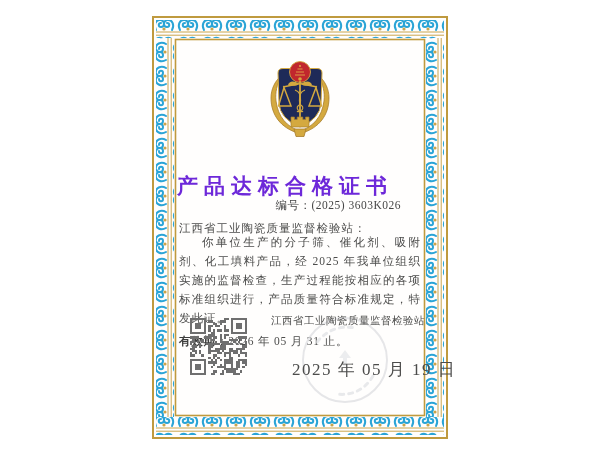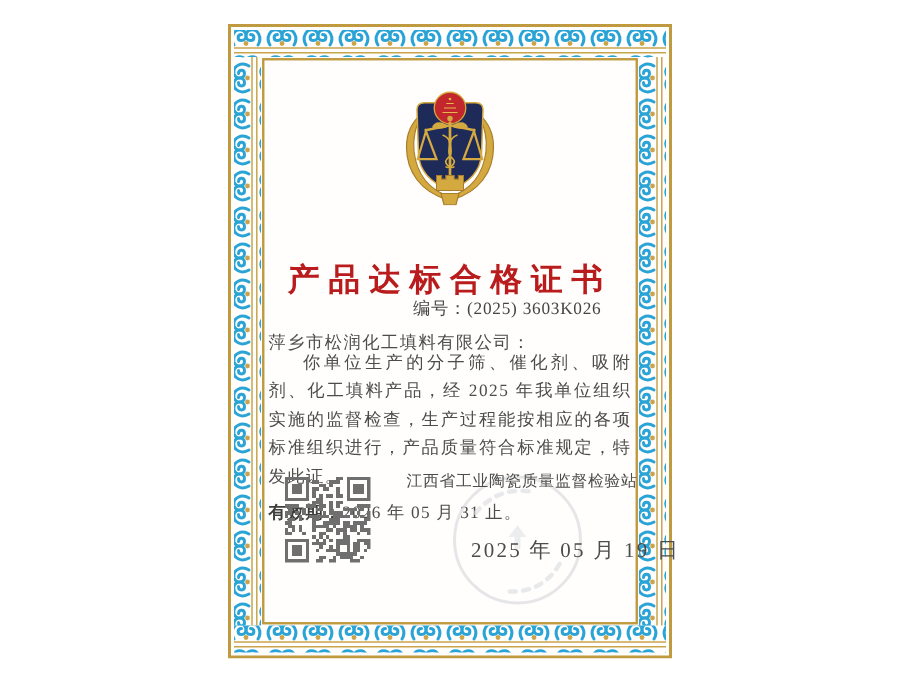--- a/index.html
+++ b/index.html
@@ -10,22 +10,22 @@
   .certificate{
     position:absolute;left:152px;top:16px;width:296px;height:423px;background:#fffefd;
   }
   .frame-svg{position:absolute;left:0;top:0;width:296px;height:423px;}
   .content{
     position:absolute;left:25px;top:26px;width:246px;height:371px;
     color:#4a4a49;
   }
   .emblem{position:absolute;left:91px;top:17px;width:64px;height:78px;}
   .title{
-    position:absolute;left:0;top:130px;width:246px;margin:0;text-align:center;
-    font-size:21px;font-weight:600;color:#b91c1c;letter-spacing:6px;white-space:nowrap;
+    position:absolute;left:0;top:130px;width:246px;margin:0;
+    font-size:21px;font-weight:600;color:#6d28d9;letter-spacing:6px;white-space:nowrap;
   }
   .cert-number{
     position:absolute;right:22px;top:156px;font-size:11.5px;color:#454545;letter-spacing:.5px;
   }
   .addressee{
     position:absolute;left:2px;top:179px;font-size:11.5px;color:#4c4c4b;letter-spacing:1px;
   }
   .body-text{
     position:absolute;left:2px;top:191px;width:242px;margin:0;
     font-size:11.5px;line-height:19px;text-indent:2em;text-align:justify;
@@ -34,21 +34,21 @@
   .validity{
     position:absolute;left:2px;top:292px;font-size:11.5px;color:#4c4c4b;letter-spacing:.8px;
   }
   .validity b{font-weight:700;color:#3e3e3d;}
   .qr{position:absolute;left:13px;top:276px;width:57px;height:57px;}
   .issuer{
     position:absolute;left:94px;top:272px;width:150px;font-size:10.5px;color:#4c4c4b;
     letter-spacing:.5px;white-space:nowrap;
   }
   .issue-date{
-    position:absolute;left:137px;top:316px;font-size:14px;color:#4c4c4b;letter-spacing:1.5px;
+    position:absolute;left:115px;top:316px;font-size:17px;color:#4c4c4b;letter-spacing:1.5px;
     white-space:nowrap;
   }
   .seal{position:absolute;left:118px;top:268px;width:100px;height:100px;opacity:.65;}
 </style>
 </head>
 <body>
 
 <div class="certificate">
 
   <svg class="frame-svg" viewBox="0 0 296 423" xmlns="http://www.w3.org/2000/svg">
@@ -108,21 +108,21 @@
       <path d="M27,31 C37,35 27,42 34,47 C37,50 31,54 29,52" fill="none" stroke="#d4a93f" stroke-width="1.1"></path>
       <path d="M37,31 C27,35 37,42 30,47 C27,50 33,54 35,52" fill="none" stroke="#d4a93f" stroke-width="1.1"></path>
 
       <path d="M23,58 h3.4 v2.4 h2.8 v-2.4 h5.6 v2.4 h2.8 v-2.4 h3.4 v10 h-18 Z" fill="#d4a93f" stroke="#a87e2c" stroke-width="0.7"></path>
     </svg>
 
     <h1 class="title">产品达标合格证书</h1>
 
     <div class="cert-number">编号：(2025) 3603K026</div>
 
-    <div class="addressee">萍乡市松润化工填料有限公司：</div>
+    <div class="addressee">江西省工业陶瓷质量监督检验站：</div>
 
     <p class="body-text">你单位生产的分子筛、催化剂、吸附剂、化工填料产品，经 2025 年我单位组织实施的监督检查，生产过程能按相应的各项标准组织进行，产品质量符合标准规定，特发此证。</p>
 
     <div class="validity"><b>有效期：</b><span>2026 年 05 月 31 止。</span></div>
 
     <svg class="seal" viewBox="0 0 100 100" xmlns="http://www.w3.org/2000/svg">
       <circle cx="50" cy="50" r="42" fill="none" stroke="#d9dade" stroke-width="2"></circle>
       <path d="M22,32 C32,20 45,15 60,18" fill="none" stroke="#dddee2" stroke-width="3" stroke-linecap="round" stroke-dasharray="4 5"></path>
       <path d="M78,66 C70,80 56,86 42,84" fill="none" stroke="#dddee2" stroke-width="3" stroke-linecap="round" stroke-dasharray="4 5"></path>
       <path d="M44,48 l6,-8 6,8 -4,0 0,8 -4,0 0,-8 Z" fill="#e3e4e8"></path>

